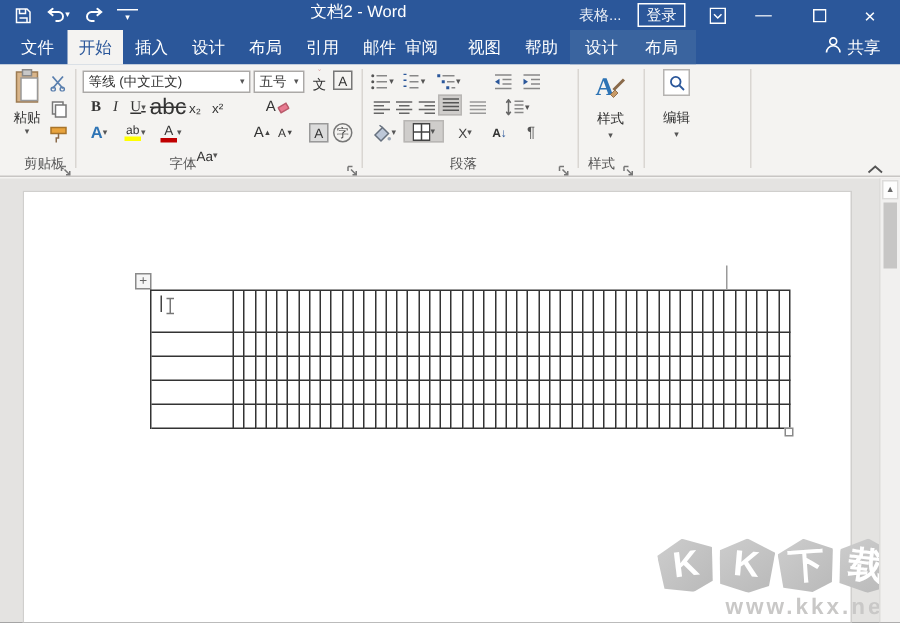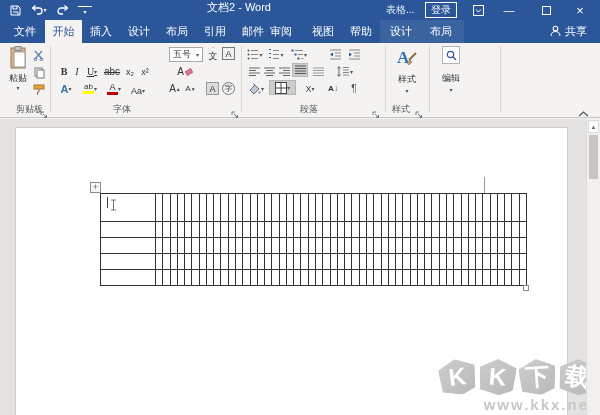--- a/index.html
+++ b/index.html
@@ -201,20 +201,24 @@
         </svg>
     </div>
     <span class="glabel" style="left:16px">剪贴板</span>
     <span class="launch" style="left:40px">
       <svg width="8" height="8" viewBox="0 0 8 8">
           <path d="M1 1 h3 M1 1 v3 M3 3 l3 3 M6.5 4 v2.5 h-2.5" fill="none" stroke="#777"></path>
         </svg>
     </span>
     <div class="gsep" style="left:50px"></div>
 
+    <div class="combo" style="left:55px;top:4px;width:112px;height:15px">
+      <span>等线 (中文正文)</span>
+        <span class="arr">▾</span>
+    </div>
     <div class="combo" style="left:169px;top:4px;width:34px;height:15px">
       <span>五号</span>
         <span class="arr">▾</span>
     </div>
     <div class="rbtn" style="left:206px;top:3px;width:14px">
       <span class="stack">
           <span style="font-size:5px;color:#c55">ˇ</span>
           <span style="font-size:9px">文</span>
         </span>
     </div>
@@ -225,21 +229,21 @@
     <div class="rbtn serifb" style="left:58px;top:21px;width:12px;font-weight:bold">
         <span>B</span>
       </div>
     <div class="rbtn serifb" style="left:72px;top:21px;width:10px;font-style:italic">
         <span>I</span>
       </div>
     <div class="rbtn serifb" style="left:84px;top:21px;width:16px;text-decoration:underline">
         <span>U</span>
         <span class="arr" style="text-decoration:none">▾</span>
       </div>
-    <div class="rbtn" style="left:103px;top:21px;width:18px;font-size:10px;text-decoration:line-through">
+    <div class="rbtn" style="left:103px;top:21px;width:18px;font-size:15px;text-decoration:line-through">
         <span>abc</span>
       </div>
     <div class="rbtn" style="left:123px;top:21px;width:14px;font-size:9px">
         <span>x₂</span>
       </div>
     <div class="rbtn" style="left:138px;top:21px;width:14px;font-size:9px">
         <span>x²</span>
       </div>
     <div class="rbtn" style="left:176px;top:21px;width:18px">
       <span style="font-size:10px">A</span>
@@ -259,21 +263,21 @@
         </span>
         <span class="arr">▾</span>
     </div>
     <div class="rbtn" style="left:104px;top:38px;width:20px">
       <span class="stack">
           <span style="font-size:9px">A</span>
           <span class="colorbar" style="background:#c00000"></span>
         </span>
         <span class="arr">▾</span>
     </div>
-    <div class="rbtn" style="left:127px;top:40px;width:22px">
+    <div class="rbtn" style="left:127px;top:53px;width:22px">
       <span style="font-size:9px">Aa</span>
         <span class="arr">▾</span>
     </div>
     <div class="rbtn" style="left:168px;top:38px;width:14px">
       <span style="font-size:10px">A</span>
         <span style="font-size:5px;color:#444">▲</span>
     </div>
     <div class="rbtn" style="left:184px;top:38px;width:13px">
       <span style="font-size:8px">A</span>
         <span style="font-size:5px;color:#444">▼</span>

